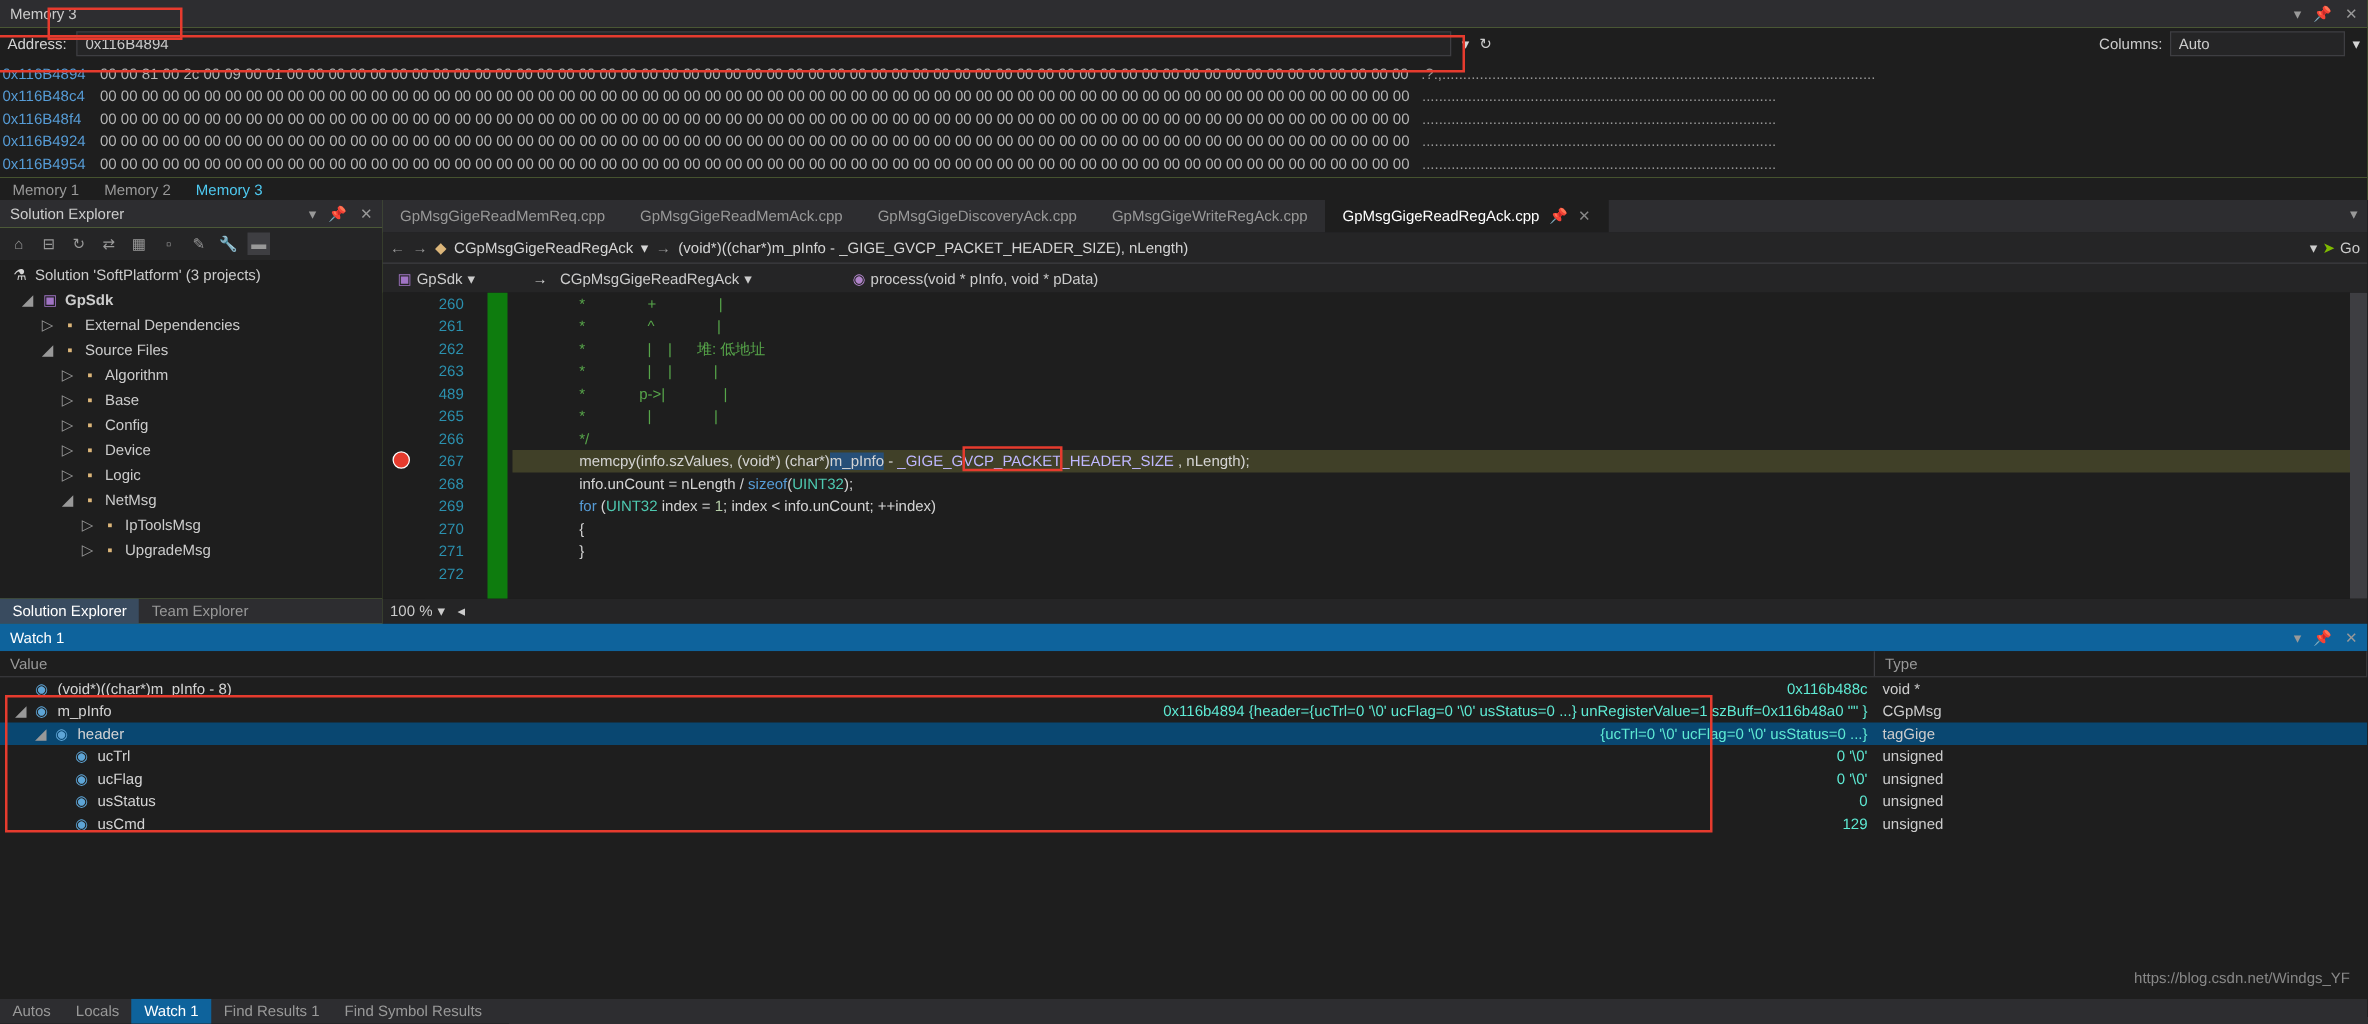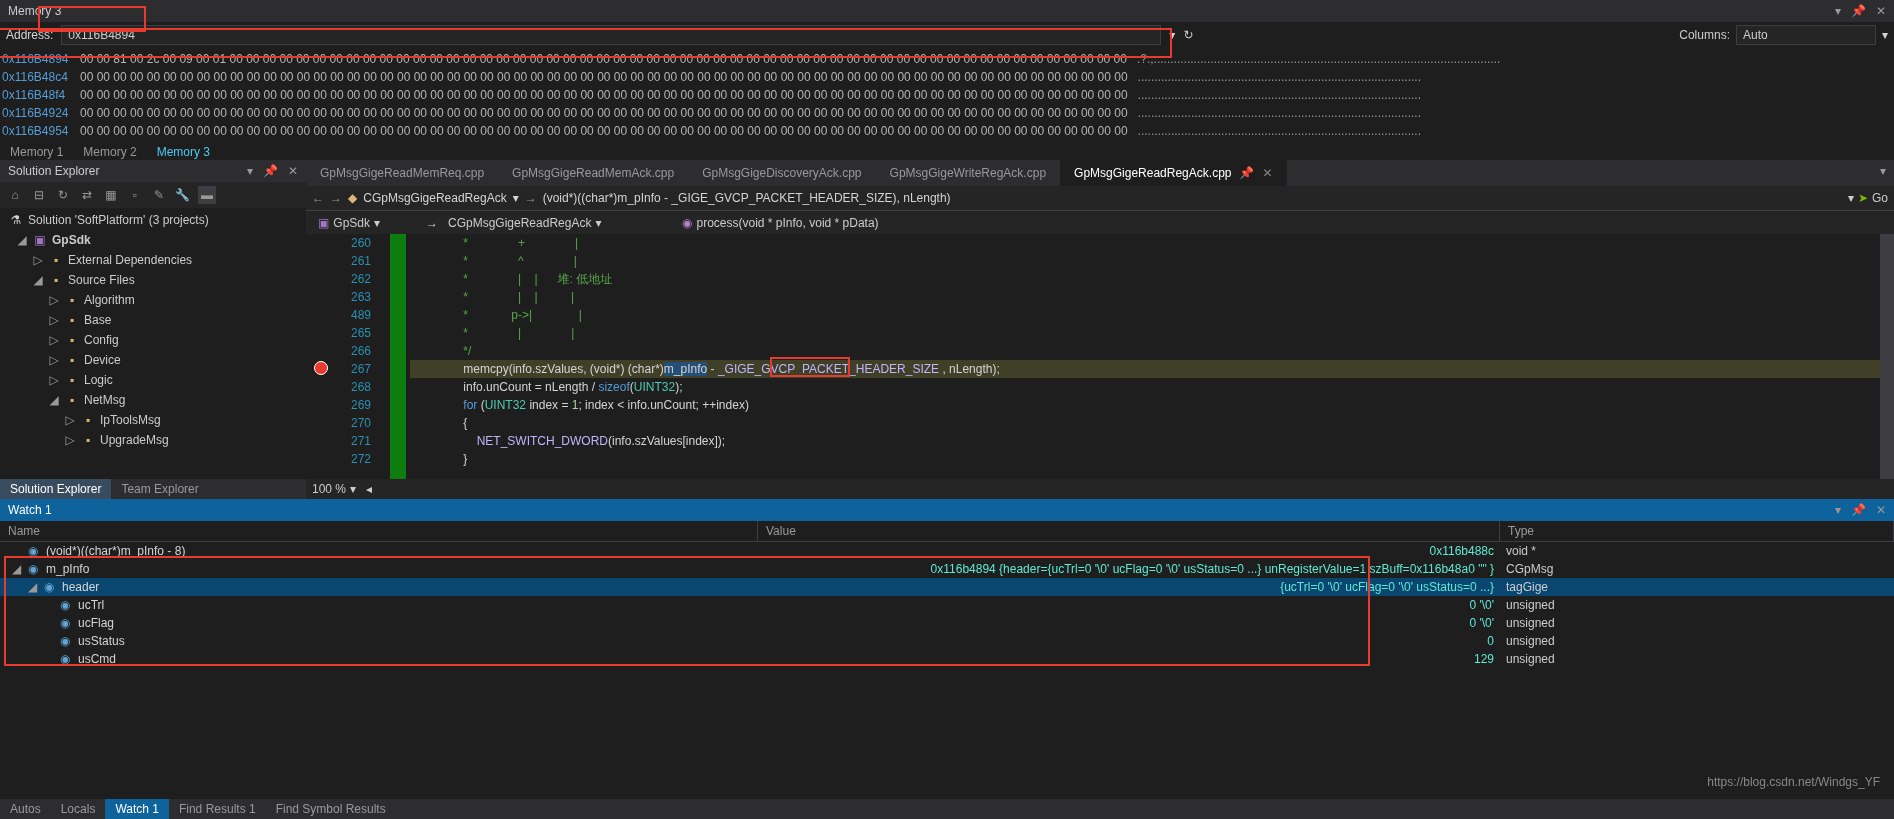--- a/index.html
+++ b/index.html
@@ -329,21 +329,20 @@
       <div class="comment">                *               ^               |</div>
       <div class="comment">                *               |    |      堆: 低地址</div>
       <div class="comment">                *               |    |          |</div>
       <div class="comment">                *             p-&gt;|              |</div>
       <div class="comment">                *               |               |</div>
       <div class="comment">                */</div>
       <div class="highlighted-line"><span>                memcpy(info.szValues, (void*) (char*)</span><span style="background:#264f78">m_pInfo</span><span> - </span><span class="macro">_GIGE_GVCP_PACKET_HEADER_SIZE</span><span> , nLength);</span></div>
       <div>                info.unCount = nLength / <span class="keyword">sizeof</span>(<span class="type">UINT32</span>);</div>
       <div>                <span class="keyword">for</span> (<span class="type">UINT32</span> index = <span class="number">1</span>; index &lt; info.unCount; ++index)</div>
       <div>                {</div>
-      <div>                    <span class="macro">NET_SWITCH_DWORD</span>(info.szValues[index]);</div>
       <div>                }</div>
     </div>
     <div class="scrollbar-thin"></div>
   </div>
   <div class="zoom-bar">
     <span>100 %</span>
     <span style="margin-left:4px">▾</span>
     <span style="margin-left:10px">◂</span>
   </div>
 </div>
@@ -351,21 +350,20 @@
 <div class="watch-panel">
   <div class="watch-title-bar">
     <span>Watch 1</span>
     <span class="header-icons">
       <span>▾</span>
       <span>📌</span>
       <span>✕</span>
     </span>
   </div>
   <div class="watch-headers">
-    <div class="watch-col watch-col-name">Name</div>
     <div class="watch-col watch-col-value">Value</div>
     <div class="watch-col watch-col-type">Type</div>
   </div>
   <div class="watch-body" id="watch-rows">
       <div class="watch-row">
         <div class="watch-name-cell">
           <span style="width:8px;display:inline-block"></span>
           <span class="watch-toggle"></span>
           <span class="watch-icon">◉</span>
           <span>(void*)((char*)m_pInfo - 8)</span>

